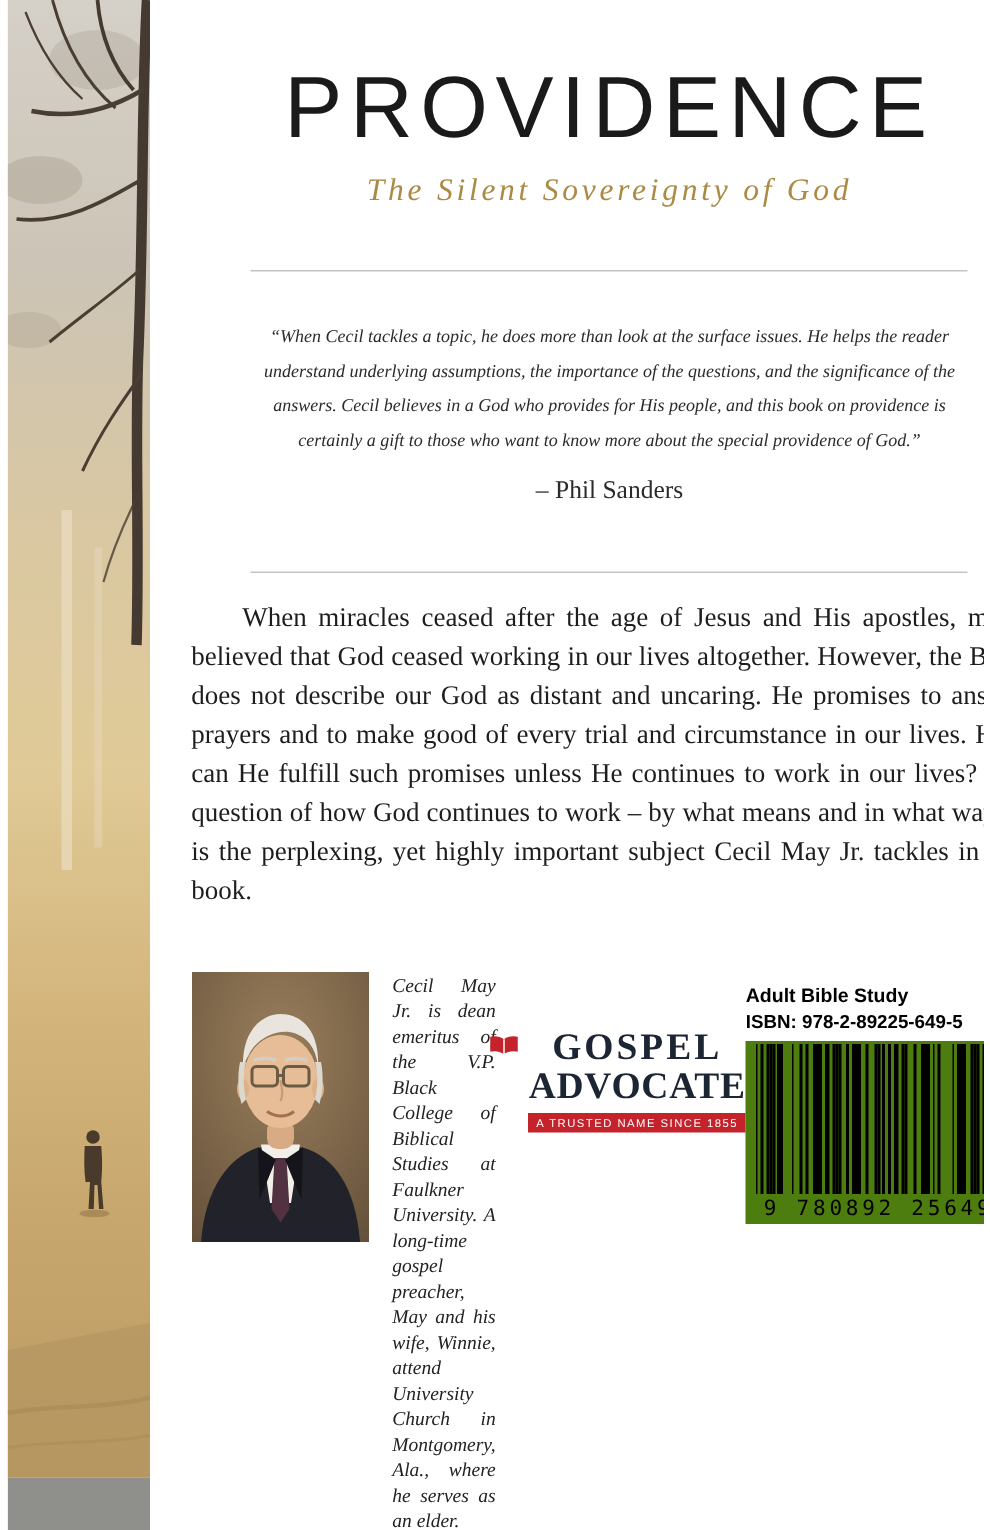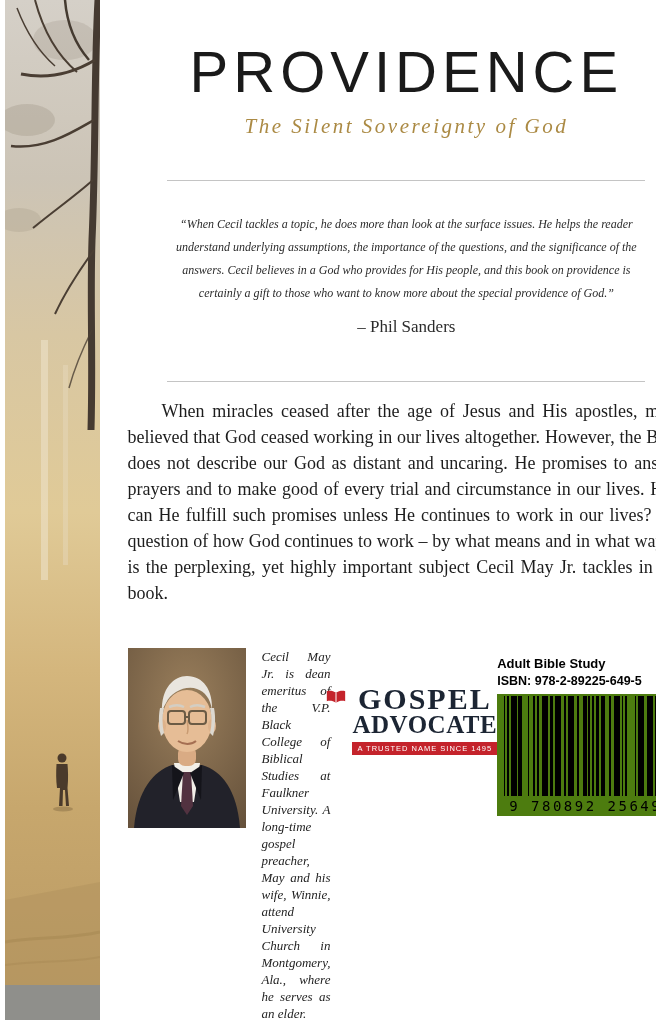--- a/index.html
+++ b/index.html
@@ -32,21 +32,21 @@
   .author-photo { flex:0 0 118px; width:118px; height:180px; }
   .author-photo svg { display:block; width:118px; height:180px; }
   .author-right { flex:1; padding-left:16px; display:flex; flex-direction:row; }
   .bio { font-style:italic; font-size:13px; line-height:17px; color:#222; text-align:justify; }
 
   .bottom-row { display:flex; margin-top:8px; align-items:flex-start; }
 
   .publisher-logo { margin-left:22px; margin-top:30px; position:relative; text-align:center;
                     font-family:"Liberation Serif", serif; }
   .logo-book { position:absolute; left:-26px; top:4px; }
-  .logo-line1 { font-weight:bold; font-size:30px; line-height:26px; letter-spacing:2px; color:#1c2533; }
+  .logo-line1 { font-weight:bold; font-size:25px; line-height:26px; letter-spacing:2px; color:#1c2533; }
   .logo-line2 { font-weight:bold; font-size:25px; line-height:26px; letter-spacing:0.5px; color:#1c2533; }
   .logo-banner { margin-top:4px; background:#c4232b; color:#ffffff; font-family:"Liberation Sans", sans-serif;
                  font-size:7.5px; letter-spacing:1px; line-height:13px; padding:0 5px; white-space:nowrap; }
 
   .barcode-block { margin-left:auto; width:188px; font-family:"Liberation Sans", sans-serif; color:#000; }
   .category { font-weight:bold; font-size:13px; line-height:16px; }
   .isbn { font-weight:bold; font-size:12.5px; line-height:16px; margin-top:1px; }
   .barcode-box { margin-top:5px; background:#4d7c0f; padding:2px 5px 2px 5px; }
   .bars { display:flex; justify-content:center; height:100px; }
   .bars span { flex:0 0 auto; height:100%; }
@@ -171,21 +171,21 @@
 
           <div class="publisher-logo">
             <span class="logo-book">
               <svg width="20" height="14" viewBox="0 0 24 16">
                 <path d="M12,3 C9,0.5 4,0 1,1 L1,13 C4,12 9,12.5 12,15 C15,12.5 20,12 23,13 L23,1 C20,0 15,0.5 12,3 Z" fill="#c4232b"></path>
                 <path d="M12,3 L12,15" stroke="#ffffff" stroke-width="1.2"></path>
               </svg>
             </span>
             <div class="logo-line1">GOSPEL</div>
             <div class="logo-line2">ADVOCATE</div>
-            <div class="logo-banner">A TRUSTED NAME SINCE 1495</div>
+            <div class="logo-banner">A TRUSTED NAME SINCE 1855</div>
           </div>
 
           <div class="barcode-block">
             <div class="category">Adult Bible Study</div>
             <div class="isbn">ISBN: 978-2-89225-649-5</div>
             <div class="barcode-box">
               <div class="bars">
                   <span class="bc1"></span>
                   <span class="bc0"></span>
                   <span class="bc1"></span>

